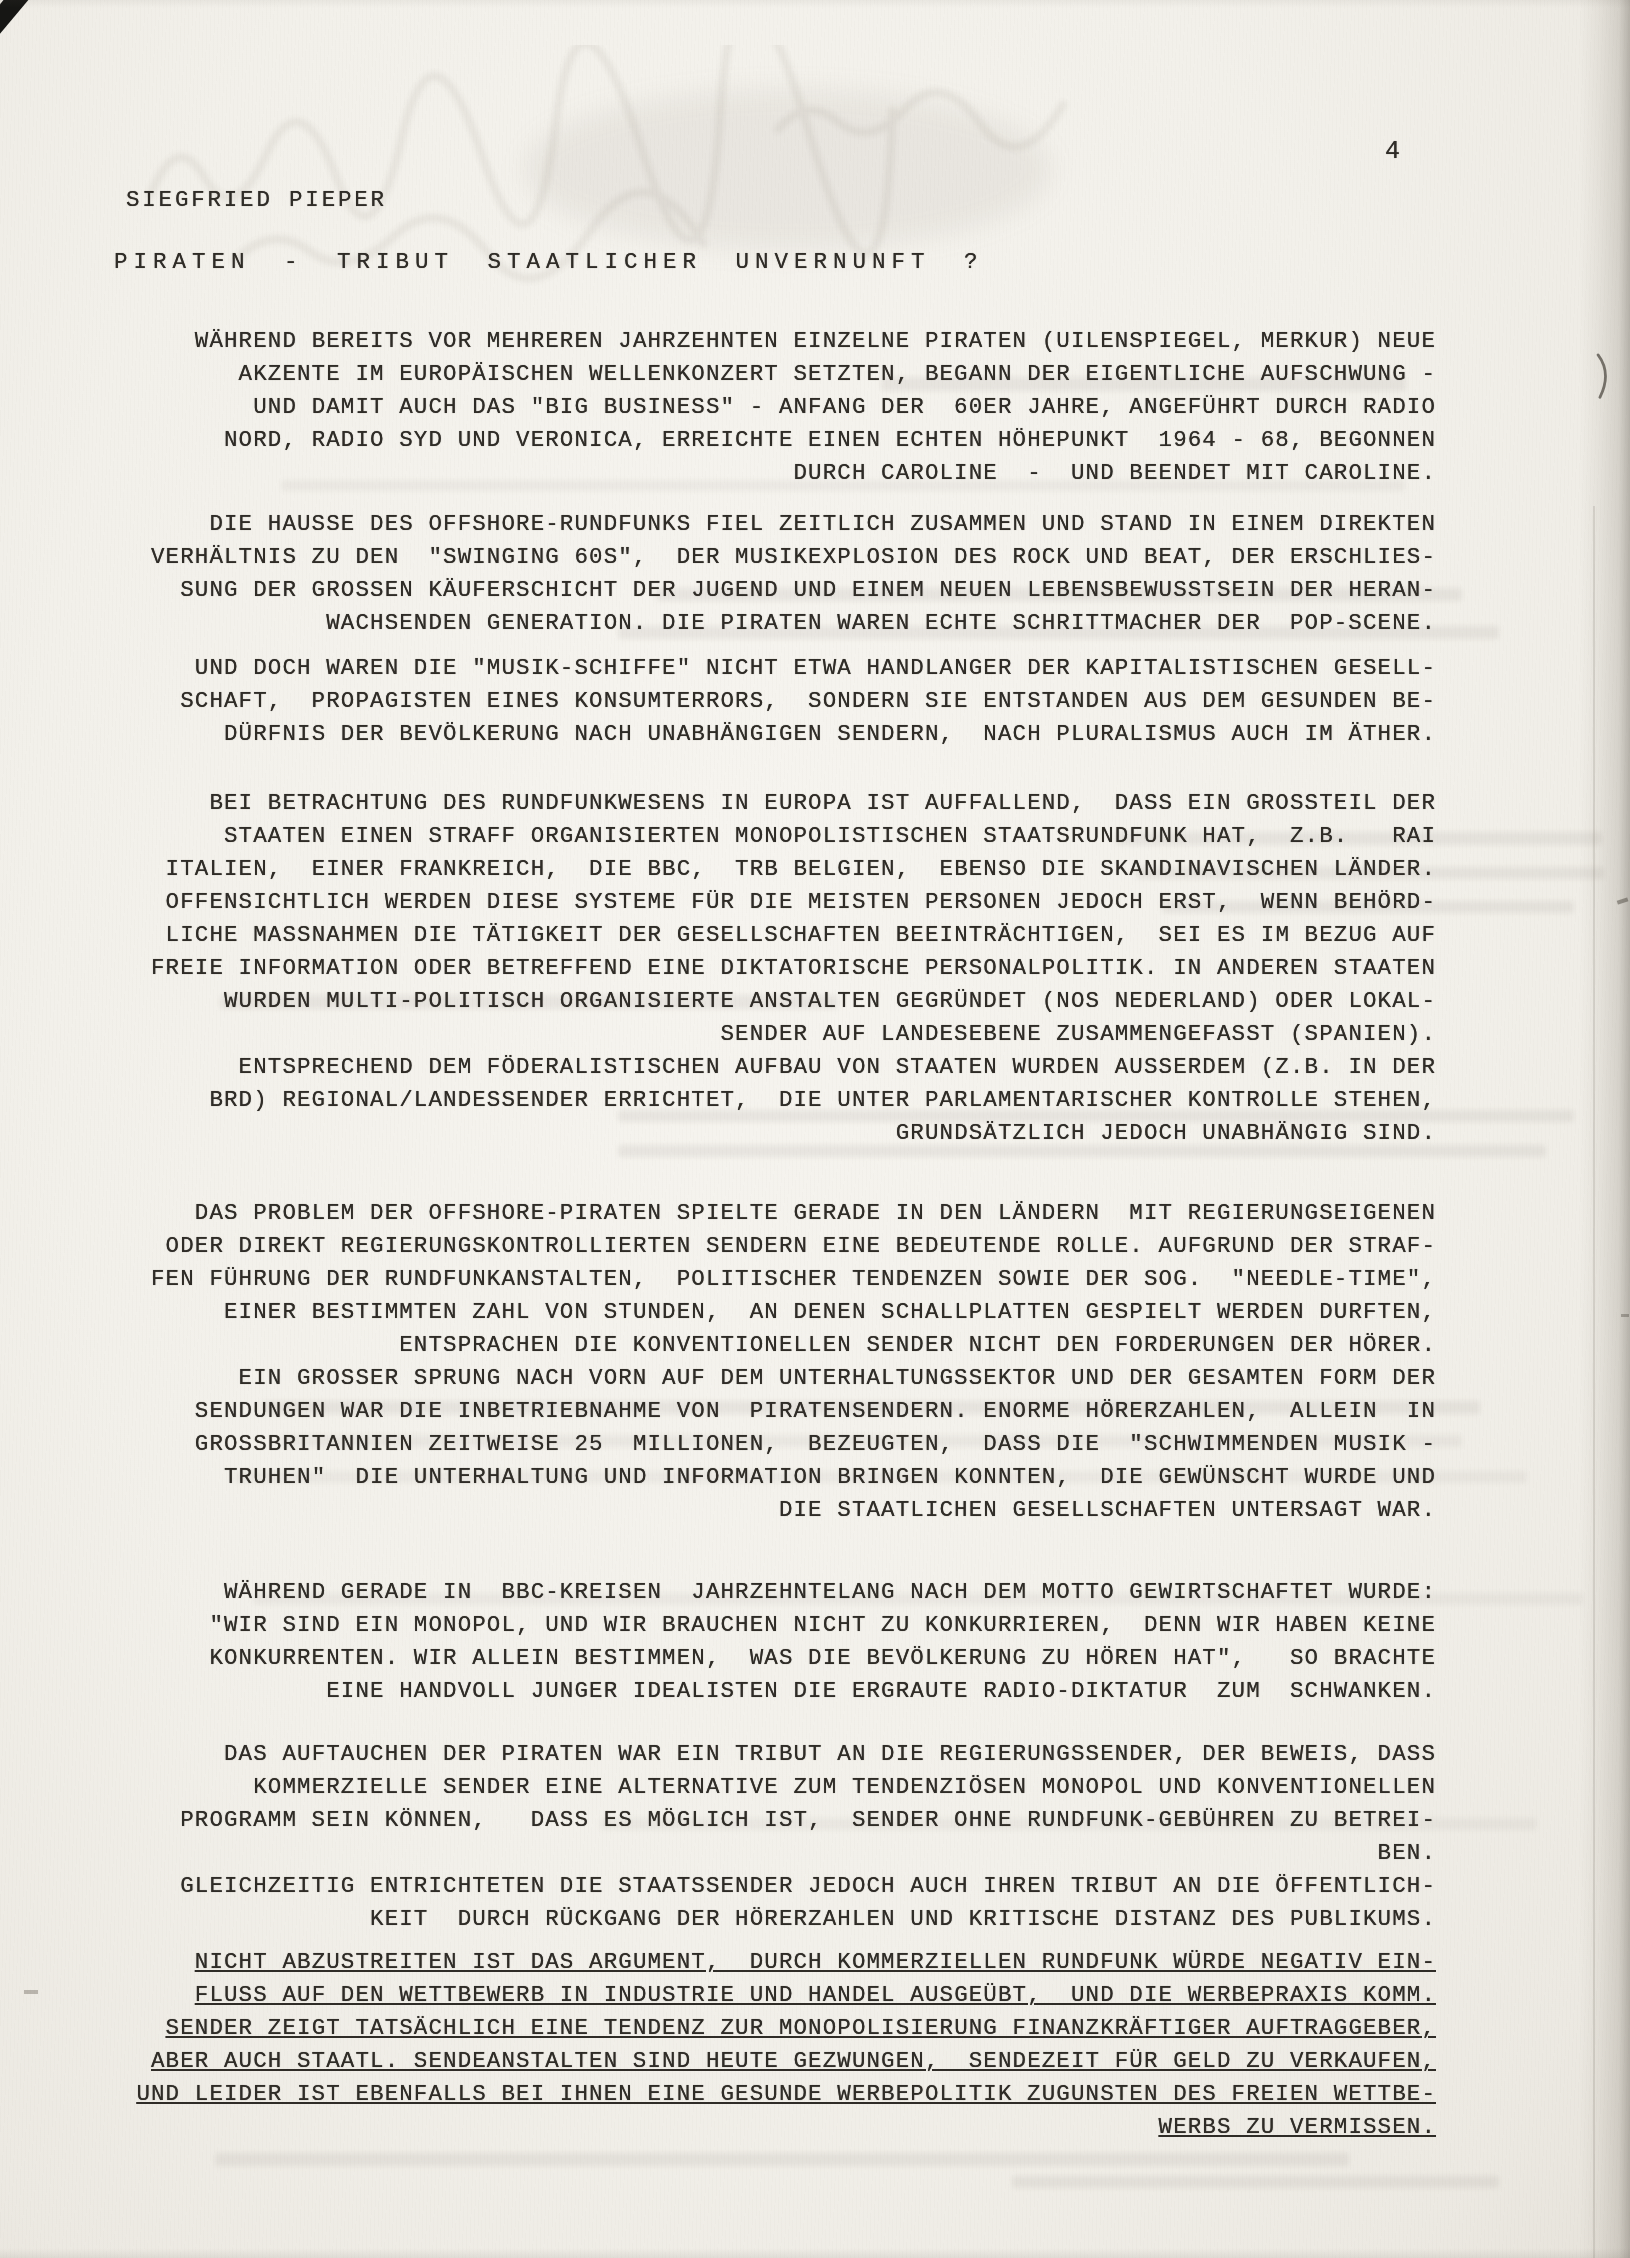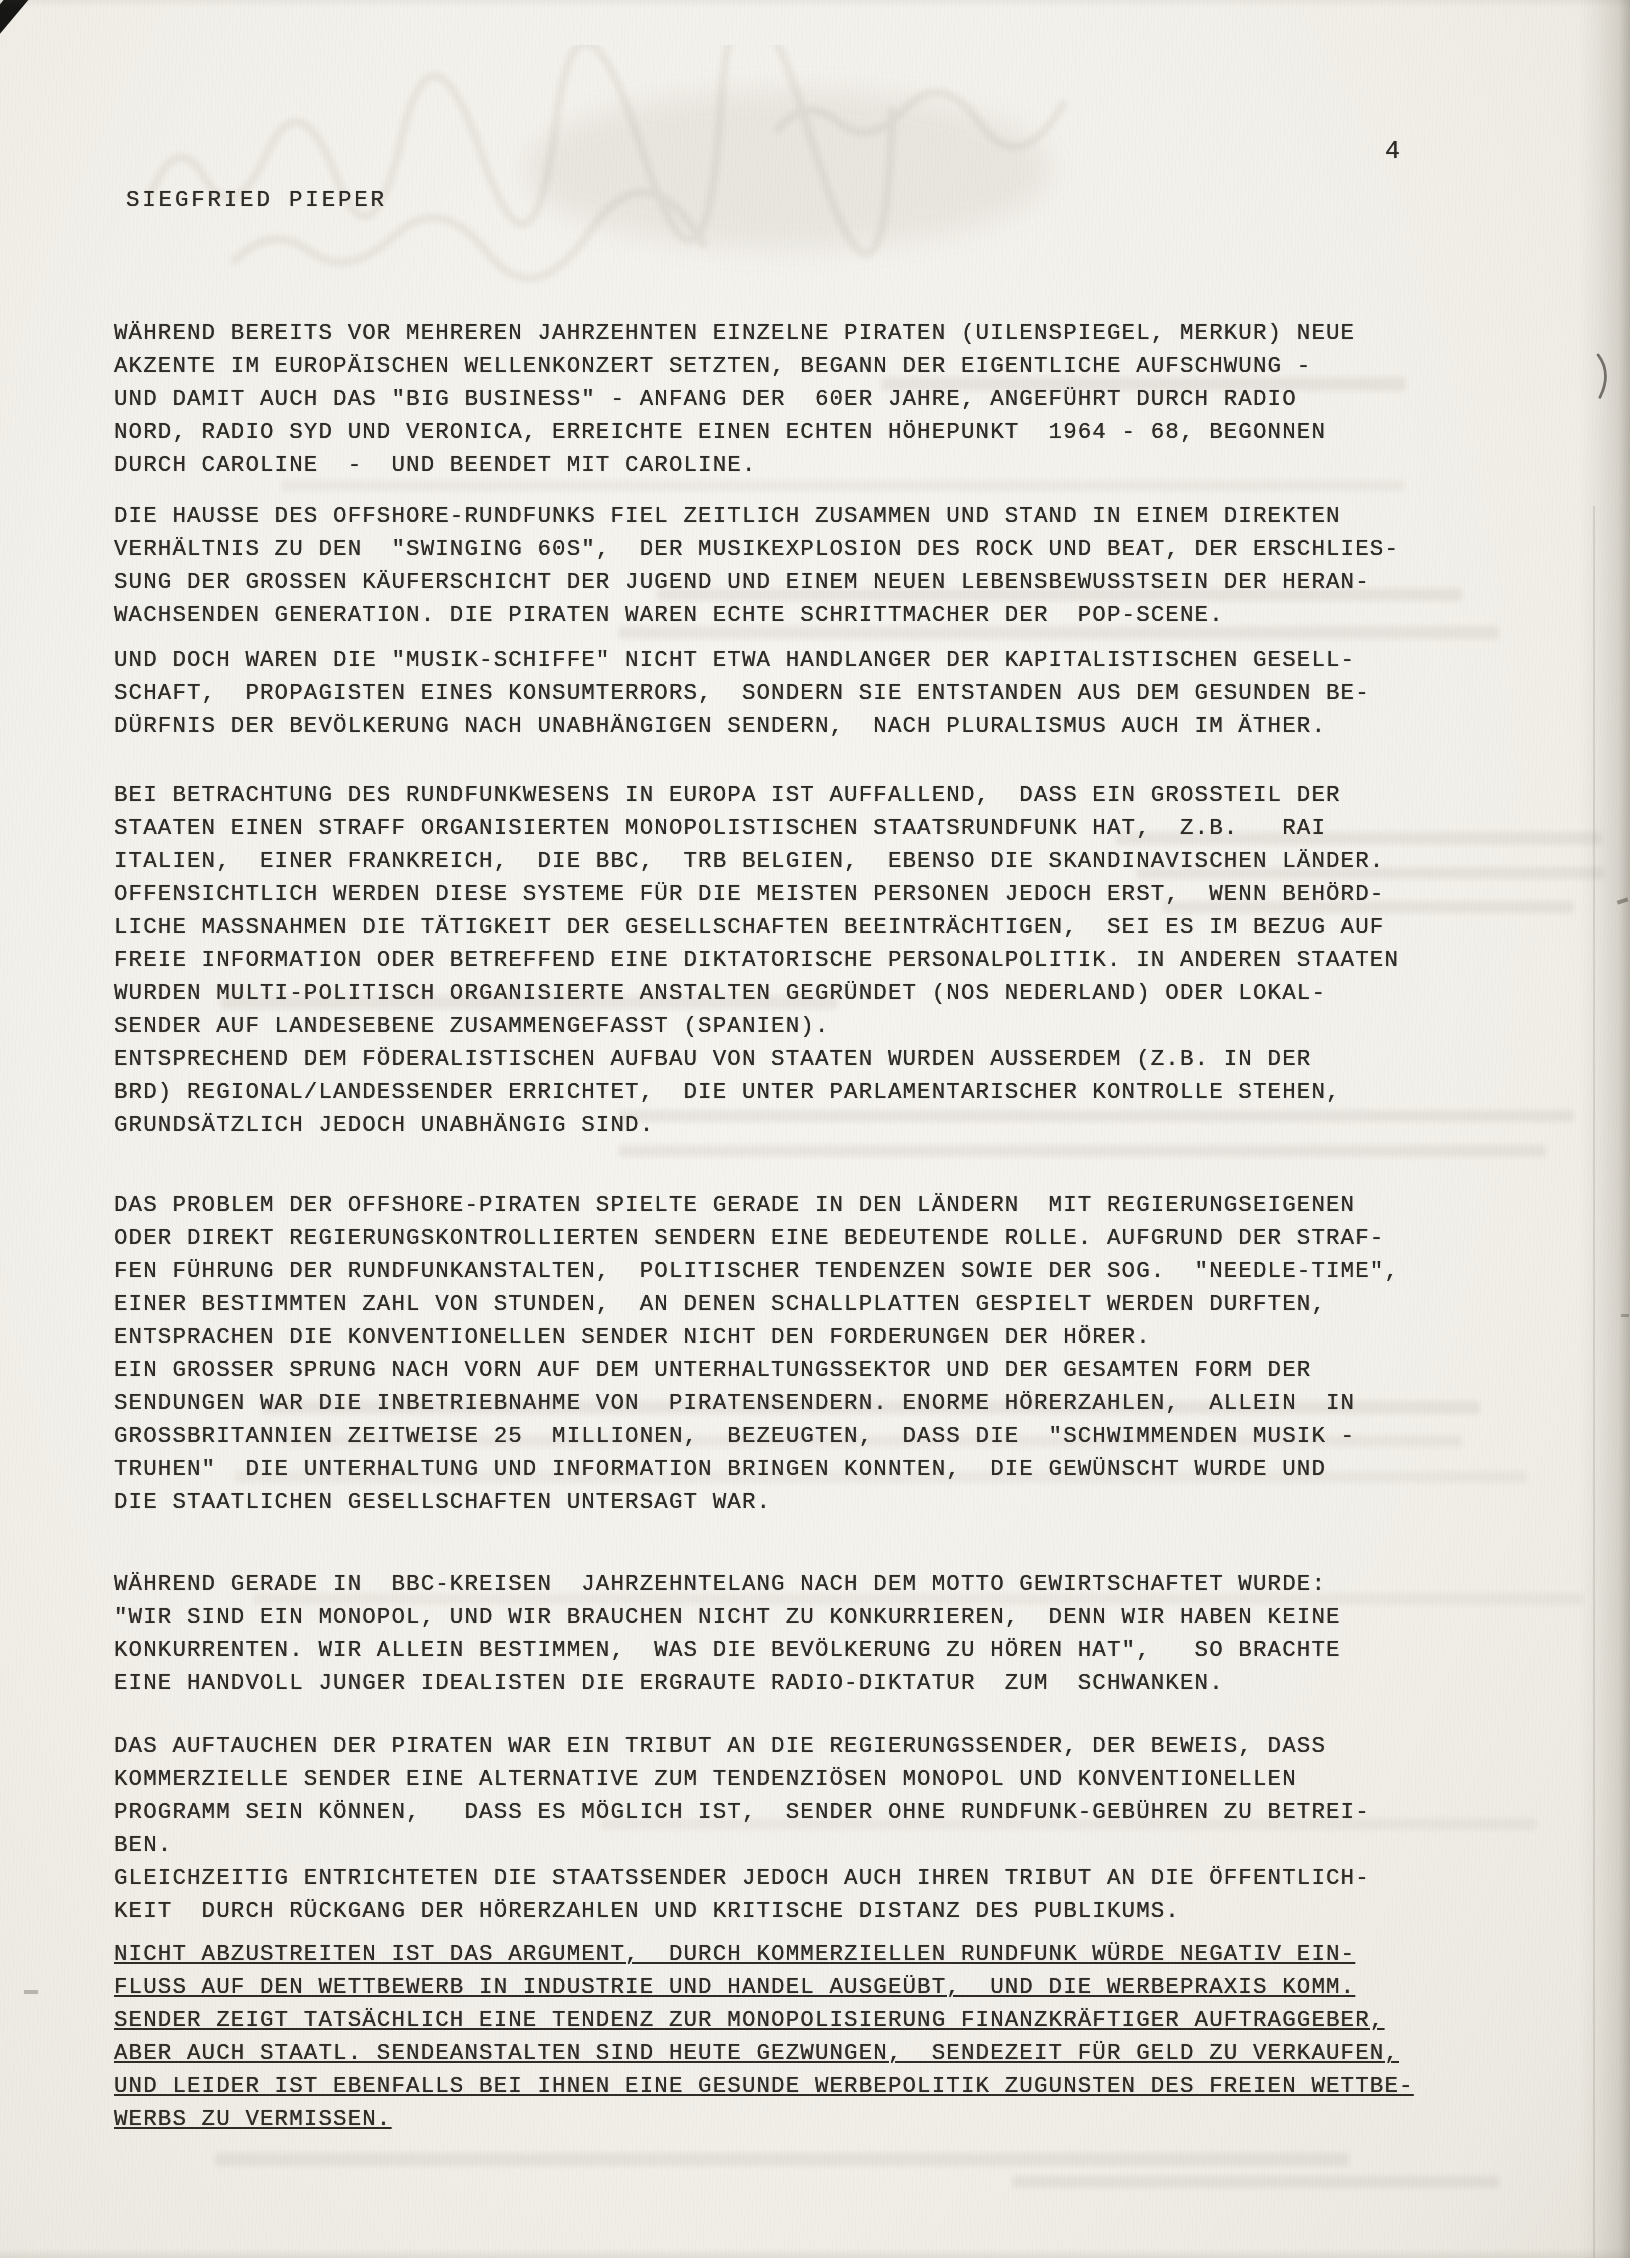--- a/index.html
+++ b/index.html
@@ -26,21 +26,21 @@
     font-size:22.5px;letter-spacing:2.8px;white-space:pre;
   }
   .title{
     position:absolute;left:114px;top:249px;
     font-size:22.5px;letter-spacing:6px;word-spacing:14px;white-space:pre;
   }
   .body-text{
     position:absolute;left:114px;top:317px;width:1330px;
     font-size:22.5px;letter-spacing:1.1px;
   }
-  .para{margin:0;}
+  .para{margin:8px;text-align:right;}
   .para:nth-of-type(2){margin-top:18px;}
   .para:nth-of-type(3){margin-top:12px;}
   .para:nth-of-type(4){margin-top:36px;}
   .para:nth-of-type(5){margin-top:47px;}
   .para:nth-of-type(6){margin-top:49px;}
   .para:nth-of-type(7){margin-top:30px;}
   .para:nth-of-type(8){margin-top:10.3px;text-decoration:underline;}
   .line{height:33px;line-height:33px;white-space:pre;}
   
   .artifact{position:absolute;pointer-events:none;}
@@ -118,20 +118,21 @@
   <div class="artifact bleed b11"></div>
   <div class="artifact bleed b12"></div>
   <div class="artifact bleed b13"></div>
   <div class="artifact bleed b14"></div>
   <div class="artifact bleed b15"></div>
   <div class="artifact bleed b16"></div>
   <div class="artifact bleed b17"></div>
 
   <div class="typed page-number">4</div>
   <div class="typed author">SIEGFRIED PIEPER</div>
+  <div class="typed title">PIRATEN - TRIBUT STAATLICHER UNVERNUNFT ?</div>
   <div class="typed body-text">
       <div class="para">
         <div class="line">WÄHREND BEREITS VOR MEHREREN JAHRZEHNTEN EINZELNE PIRATEN (UILENSPIEGEL, MERKUR) NEUE</div>
         <div class="line">AKZENTE IM EUROPÄISCHEN WELLENKONZERT SETZTEN, BEGANN DER EIGENTLICHE AUFSCHWUNG -</div>
         <div class="line">UND DAMIT AUCH DAS "BIG BUSINESS" - ANFANG DER  60ER JAHRE, ANGEFÜHRT DURCH RADIO</div>
         <div class="line">NORD, RADIO SYD UND VERONICA, ERREICHTE EINEN ECHTEN HÖHEPUNKT  1964 - 68, BEGONNEN</div>
         <div class="line">DURCH CAROLINE  -  UND BEENDET MIT CAROLINE.</div>
       </div>
       <div class="para">
         <div class="line">DIE HAUSSE DES OFFSHORE-RUNDFUNKS FIEL ZEITLICH ZUSAMMEN UND STAND IN EINEM DIREKTEN</div>

